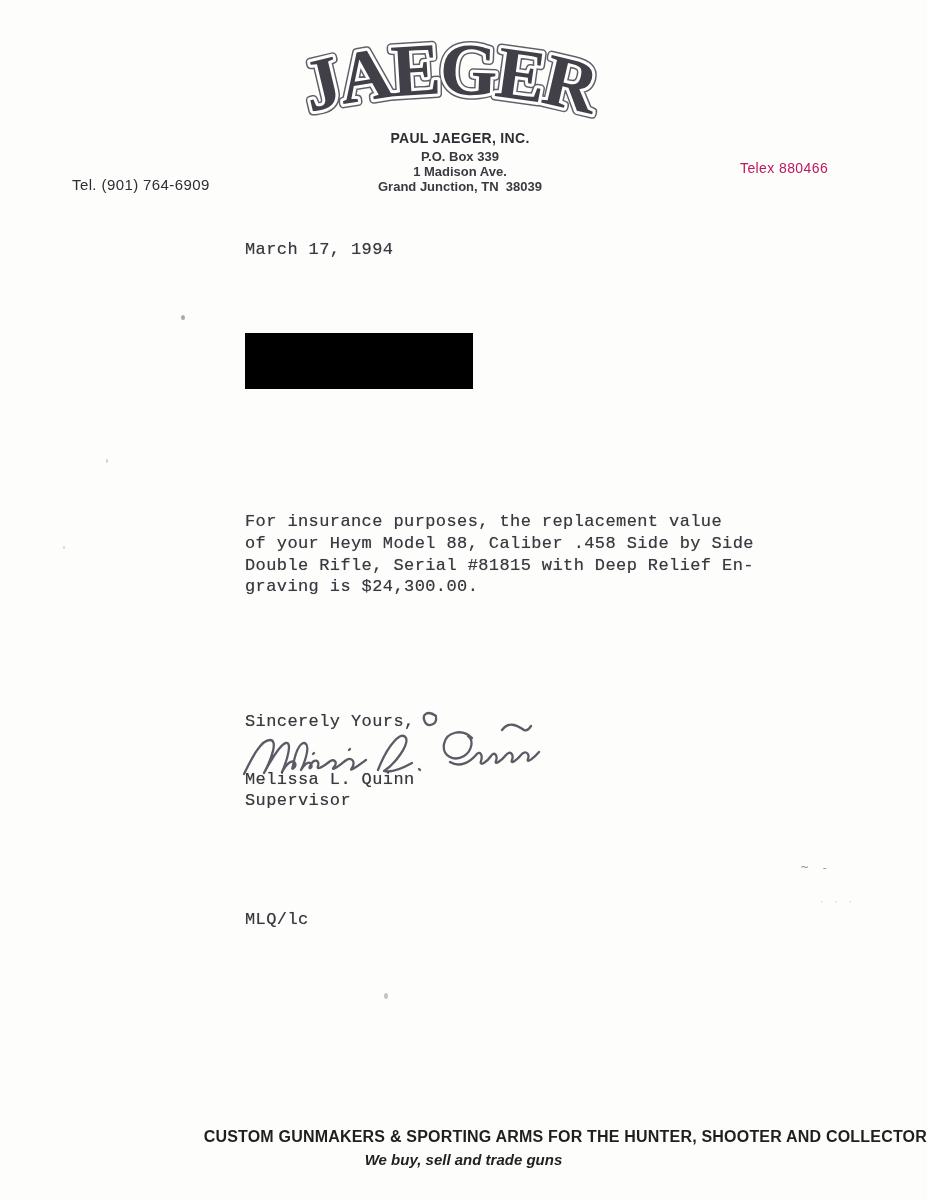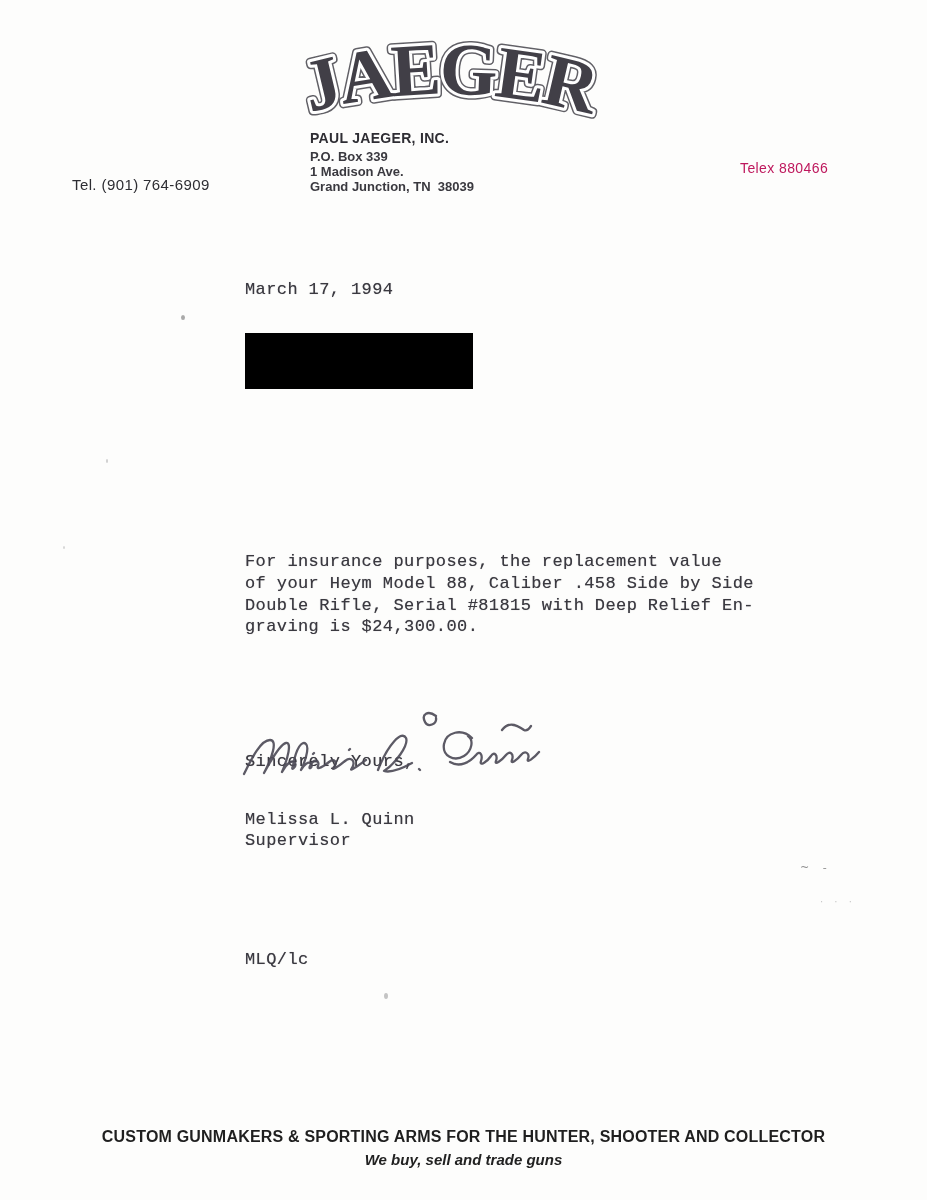--- a/index.html
+++ b/index.html
@@ -11,53 +11,52 @@
   .abs { position:absolute; }
   .pre { white-space:pre; }
 
   
   .logo-svg { position:absolute; left:298px; top:30px; }
   .lg { font-family:"Liberation Serif", serif; font-weight:bold; font-size:74px; letter-spacing:-3px; }
   .lg-outer { fill:none; stroke:#46454c; stroke-width:9; stroke-linejoin:round; opacity:.85; }
   .lg-white { fill:none; stroke:#ffffff; stroke-width:6; stroke-linejoin:round; }
   .lg-fill  { fill:#413f47; }
 
-  .lh-block { position:absolute; left:310px; top:130px; width:300px; text-align:left; color:#333238; }
+  .lh-block { position:absolute; left:310px; top:130px; width:300px; text-align:center; color:#333238; }
   .lh-company { font-size:14px; font-weight:bold; letter-spacing:.3px; margin-bottom:3px; color:#2e2d33; }
   .lh-line { font-size:13px; font-weight:bold; line-height:15px; color:#3a393f; }
   .lh-tel   { position:absolute; left:72px;  top:176px; font-size:15px; letter-spacing:.4px; color:#2d2d32; }
   .lh-telex { position:absolute; left:740px; top:160px; font-size:14px; letter-spacing:.4px; color:#be185d; }
 
   
   .tw {
     font-family:"Liberation Mono", monospace;
     font-size:17px; letter-spacing:.4px; color:#3a3940;
     text-shadow:0 0 .7px rgba(58,57,64,.6);
-    margin-top:40px;
   }
   .date-line  { left:245px; top:240px; }
   .body-par   { left:245px; top:511px; line-height:21.8px; }
   .closing    { left:245px; top:712px; }
   .sig-block  { left:245px; top:769px; line-height:21px; }
   .ref-line   { left:245px; top:910px; }
 
   
   .redact { background:#000; }
   .redact-address { left:245px; top:333px; width:228px; height:56px; }
   .salutation-row { left:245px; top:454px; height:31px; display:flex; align-items:center; }
   .redact-name { width:142px; height:31px; margin-left:20px; }
   .sal-comma { align-self:flex-end; margin-left:3px; line-height:10px; }
 
   
   .sig-svg { position:absolute; left:240px; top:710px; }
   .sig-path { fill:none; stroke:#4e4c58; stroke-width:2.3; stroke-linecap:round; stroke-linejoin:round; opacity:.92; }
 
   
   .footer-main {
-    left:0; top:1128px; width:100%; text-align:center;
+    left:0; top:1128px; width:100%; text-align:right;
     font-size:16px; font-weight:bold; letter-spacing:.2px; color:#1f1f1f;
   }
   .footer-sub {
     left:0; top:1151px; width:100%; text-align:center;
     font-size:15px; font-weight:bold; font-style:italic; color:#222;
   }
 
   
   .speck { position:absolute; border-radius:50%; }
   .speck1 { left:181px; top:315px; width:4px; height:5px; background:#a9a9a9; }

